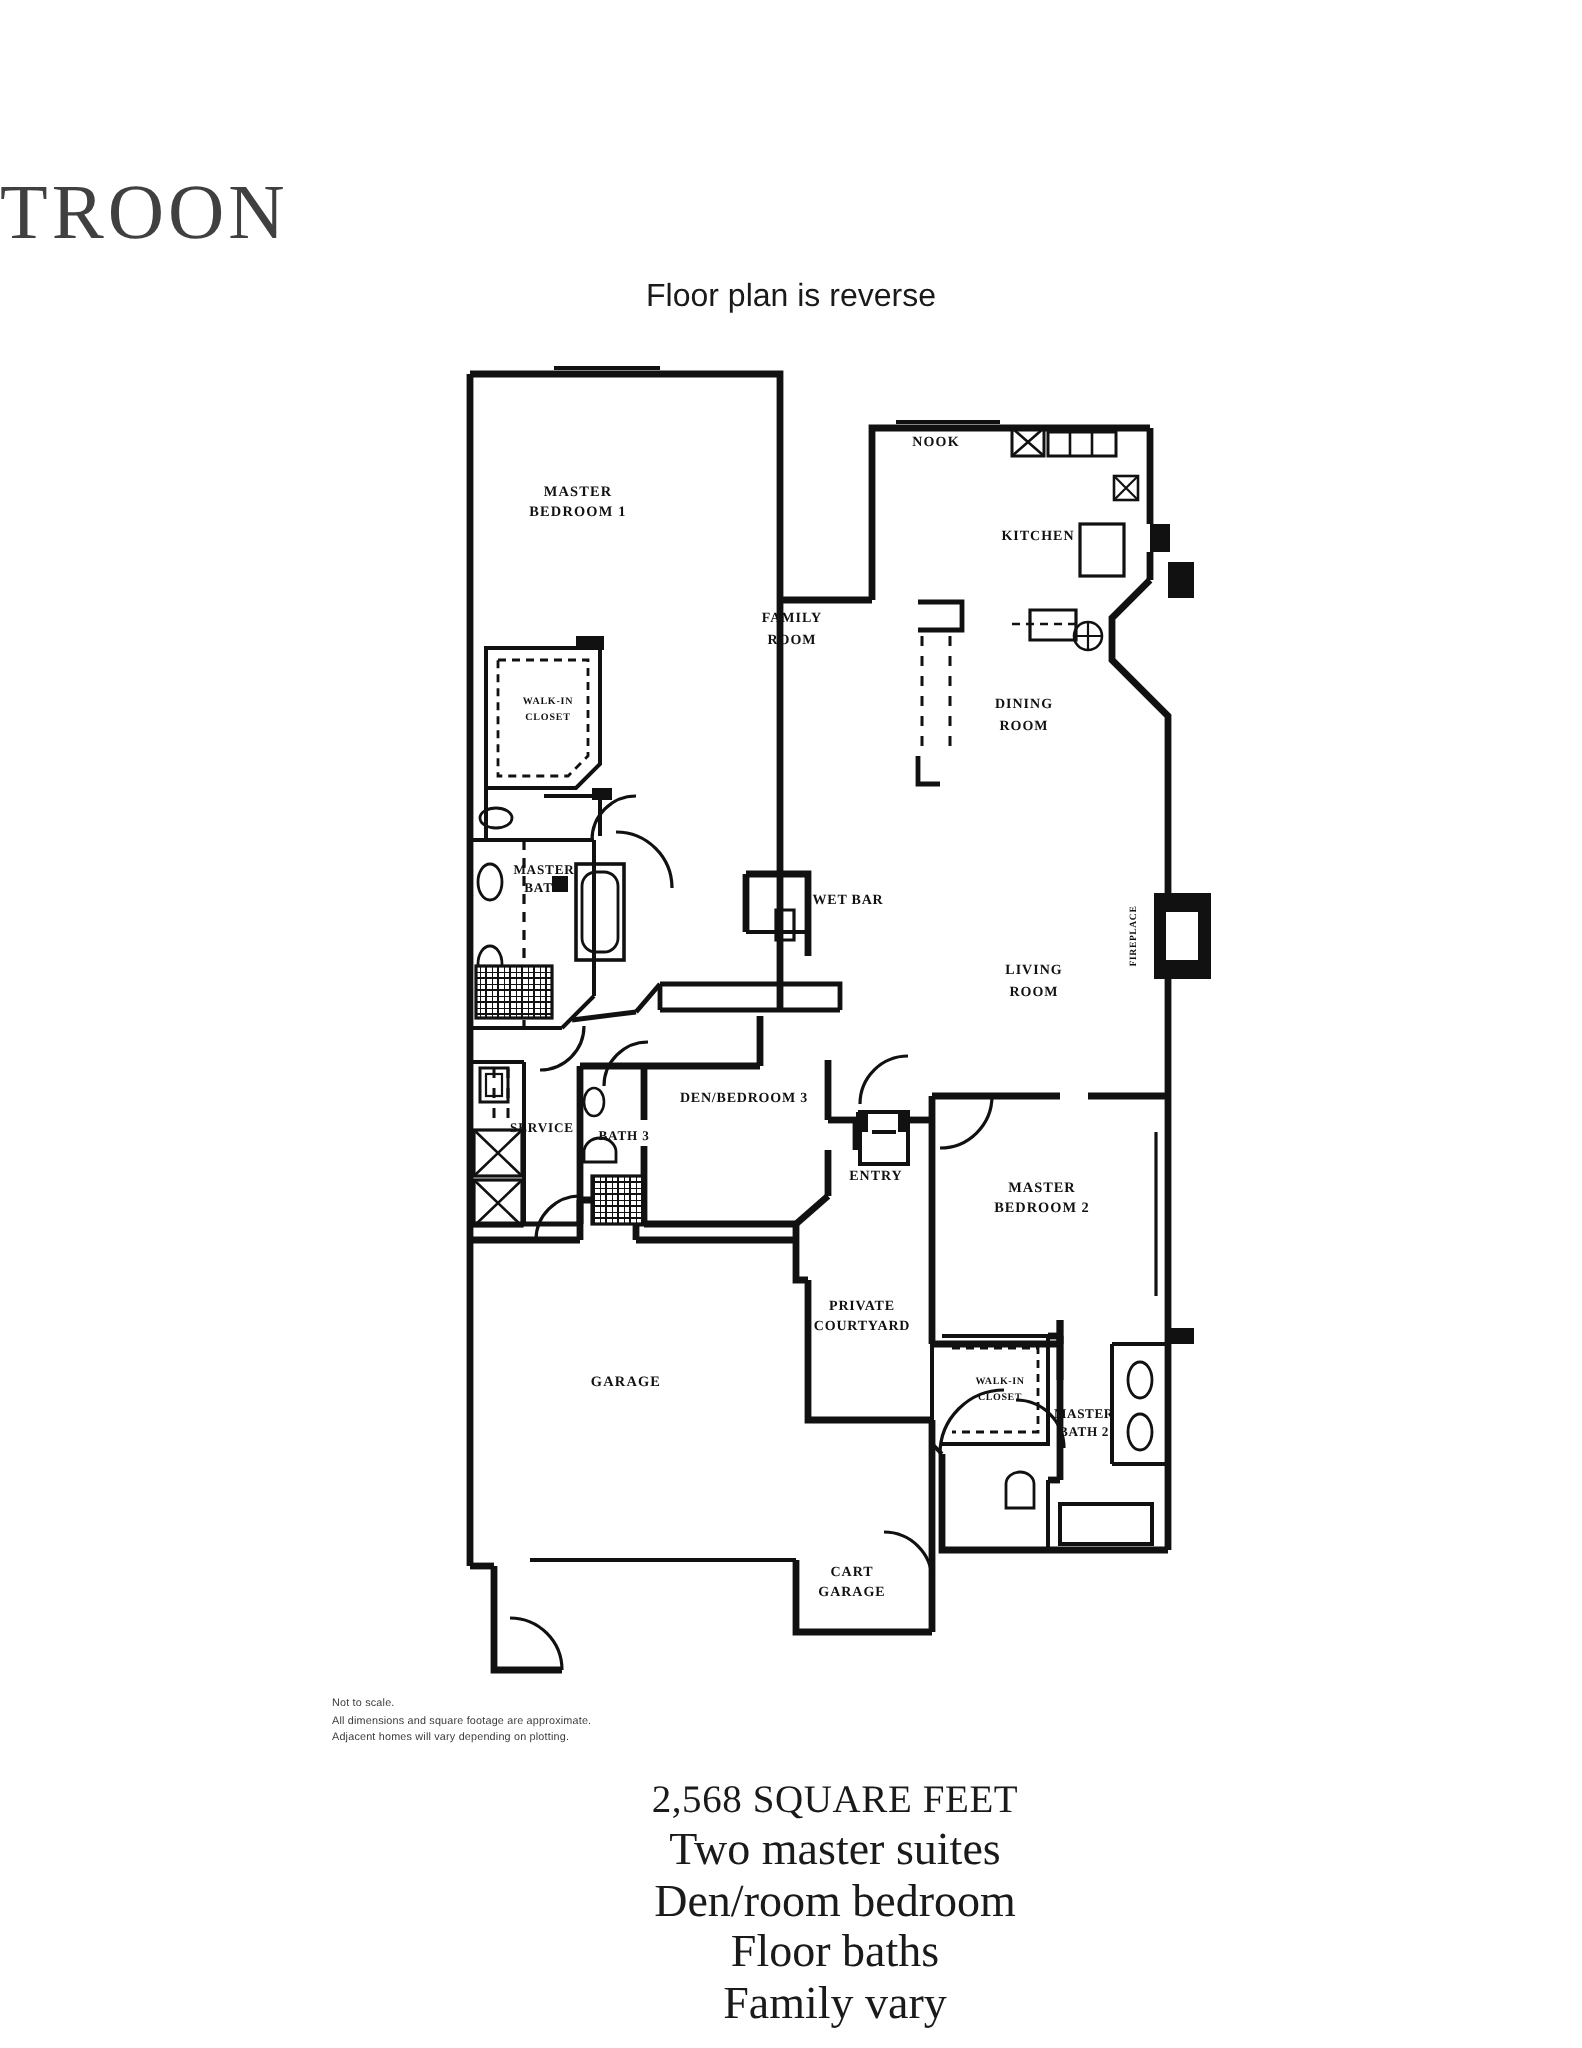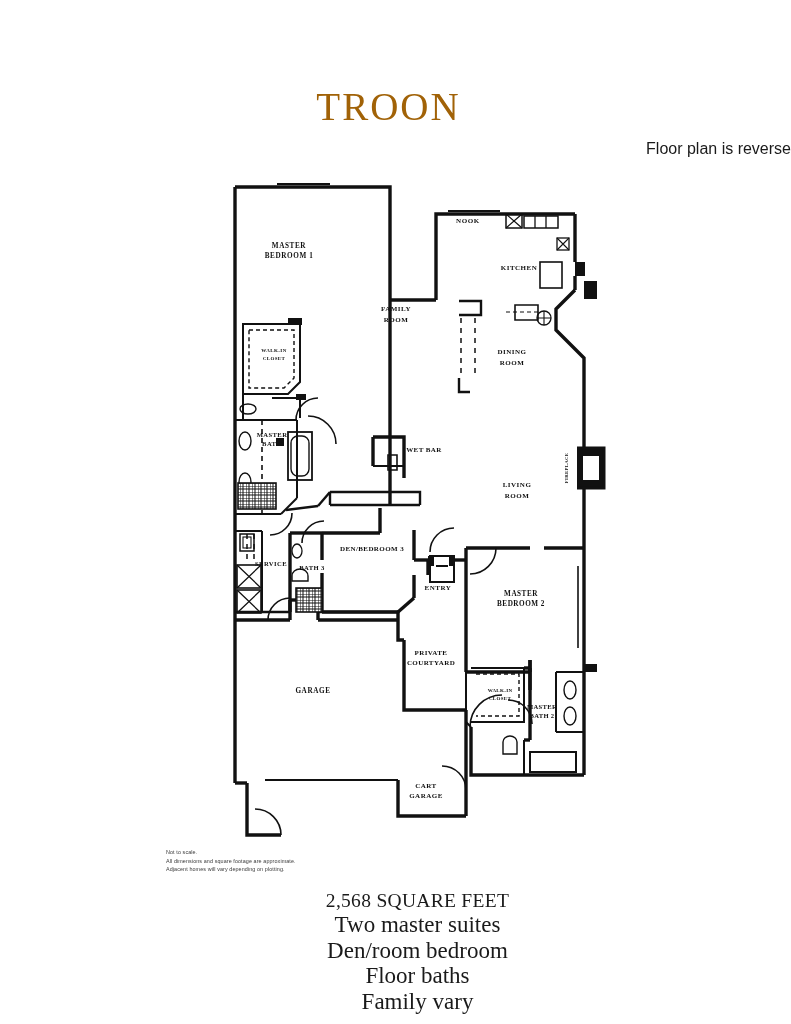--- a/index.html
+++ b/index.html
@@ -20,33 +20,32 @@
     width: 791px;
     height: 1024px;
     background: #ffffff;
   }
   
   .plan-title {
     position: absolute;
     top: 84px;
     left: 0;
     width: 777px;
-    text-align: center;
     font-family: "Liberation Serif", "DejaVu Serif", serif;
     font-size: 39px;
     letter-spacing: 2px;
-    color: #a16207;
+    color: #404040;
     font-weight: 400;
   }
   .plan-subtitle {
     position: absolute;
     top: 140px;
     left: 0;
     width: 791px;
-    text-align: right;
+    text-align: center;
     font-family: "Liberation Sans", sans-serif;
     font-size: 16px;
     color: #1a1a1a;
   }
   
   .drawing-wrap {
     position: absolute;
     top: 0;
     left: 0;
     width: 791px;

